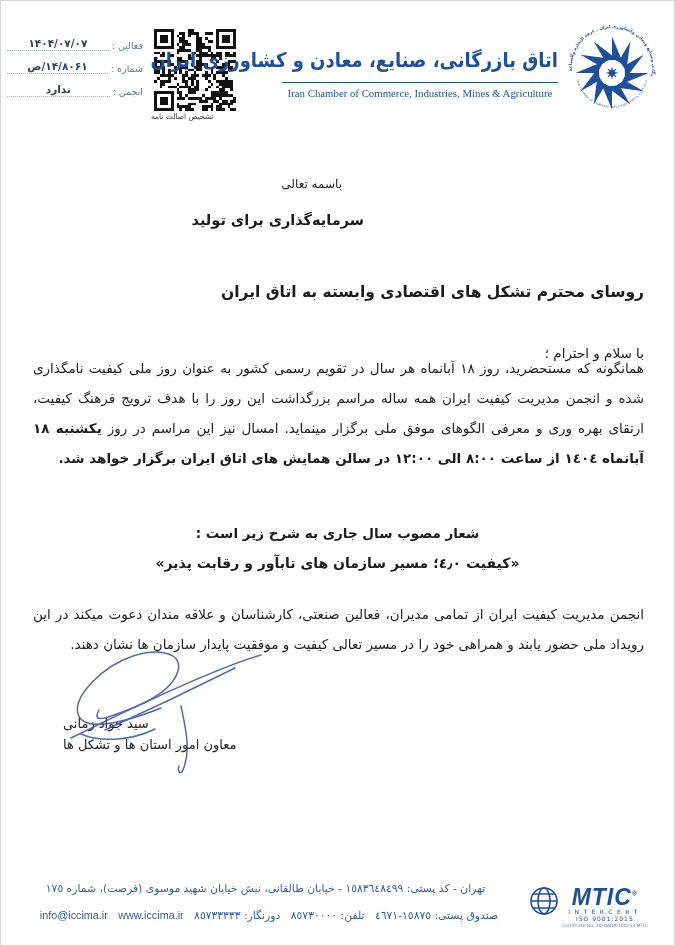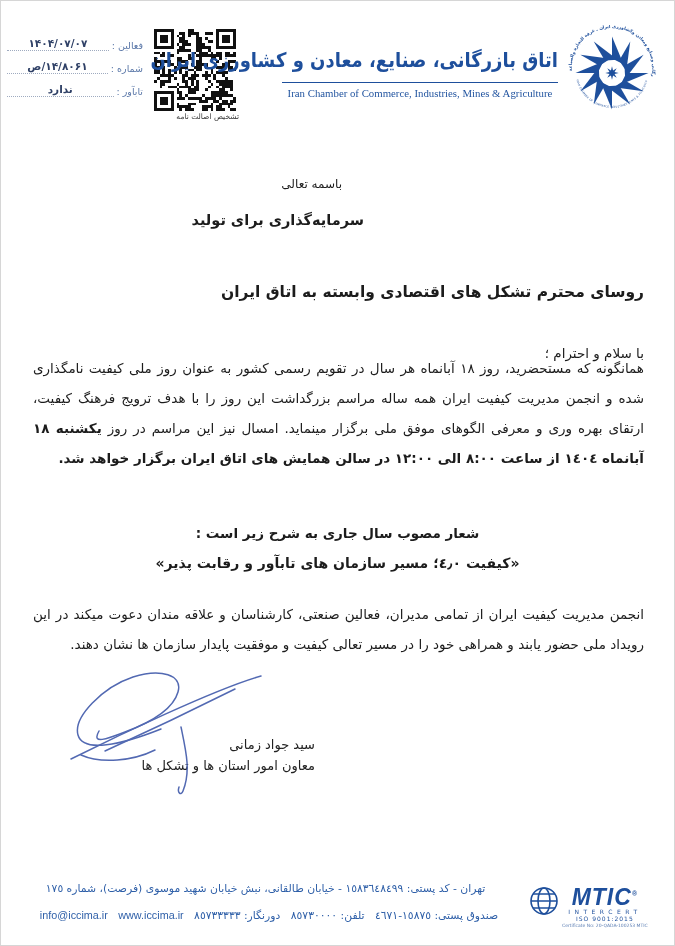--- a/index.html
+++ b/index.html
@@ -8,21 +8,21 @@
     margin:0 auto;overflow:hidden;border:1px solid #d6d6d6;box-sizing:border-box;
     font-family:"DejaVu Sans",sans-serif;color:#1c1c1c;
   }
   
   .meta-block{position:absolute;left:6px;top:36px;width:136px;direction:rtl;}
   .meta-row{display:flex;align-items:flex-end;margin-bottom:9px;}
   .meta-label{flex:none;font-size:9.5px;color:#5a77a8;padding-left:3px;white-space:nowrap;}
   .meta-fill{flex:1;border-bottom:1px dotted #9fabc0;text-align:center;
              font-size:10.5px;color:#2f4066;font-weight:bold;padding-bottom:1px;white-space:nowrap;}
   
-  .qr-block{position:absolute;left:150px;top:28px;width:88px;text-align:right;}
+  .qr-block{position:absolute;left:150px;top:28px;width:88px;text-align:left;}
   .qr-block svg{width:82px;height:82px;display:block;margin:0 auto;}
   .qr-caption{font-size:7.5px;color:#3a3a3a;margin-top:1px;}
   
   .title-block{position:absolute;right:116px;top:40px;width:276px;text-align:center;direction:rtl;}
   .title-fa{font-size:18px;font-weight:bold;color:#1e4f9c;white-space:nowrap;
             transform:scaleY(1.12);letter-spacing:-.5px;padding-top:8px;}
   .title-rule{border:0;border-top:1.5px solid #1e4f9c;margin:12px 0 4px 0;}
   .title-en{font-family:"Liberation Serif","DejaVu Serif",serif;font-size:10.8px;color:#2355a0;
             direction:ltr;white-space:nowrap;}
   .chamber-logo{position:absolute;right:10px;top:24px;width:104px;height:96px;}
@@ -33,21 +33,21 @@
   .salutation{position:absolute;right:30px;top:344px;font-size:13.5px;direction:rtl;}
   .para{position:absolute;right:30px;left:32px;direction:rtl;text-align:justify;
         font-size:13.5px;line-height:30px;margin:0;}
   .p1{top:352px;}
   .p2{top:598px;}
   .center-line{position:absolute;left:0;right:0;text-align:center;direction:rtl;
                font-weight:bold;margin:0;}
   .slogan-intro{top:524px;font-size:13.5px;}
   .slogan-text{top:554px;font-size:14px;}
   
-  .sig-block{position:absolute;left:62px;top:674px;width:252px;text-align:right;direction:rtl;}
+  .sig-block{position:absolute;left:62px;top:653px;width:252px;text-align:left;direction:rtl;}
   .sig-name{margin-top:62px;font-size:13px;color:#222;}
   .sig-title{font-size:13px;color:#222;margin-top:6px;}
   .sig-ink{position:absolute;left:0;top:-10px;width:232px;height:140px;pointer-events:none;}
   
   .footer-text{position:absolute;left:14px;right:158px;bottom:16px;direction:rtl;
                text-align:center;color:#2e5fa8;font-size:10.8px;line-height:26px;white-space:nowrap;}
   .footer-text .grp{margin-left:7px;}
   .footer-text .latin{direction:ltr;unicode-bidi:embed;font-family:"Liberation Sans","DejaVu Sans",sans-serif;}
   .mtic{position:absolute;right:10px;bottom:16px;width:136px;display:flex;align-items:flex-start;}
   .mtic-globe{width:32px;height:32px;flex:none;margin-top:2px;}
@@ -67,21 +67,21 @@
   <div class="meta-block">
     <div class="meta-row">
       <span class="meta-label">فعالین :</span>
       <span class="meta-fill">۱۴۰۴/۰۷/۰۷</span>
     </div>
     <div class="meta-row">
       <span class="meta-label">شماره :</span>
       <span class="meta-fill">۱۴/۸۰۶۱/ص</span>
     </div>
     <div class="meta-row">
-      <span class="meta-label">تابآور :</span>
+      <span class="meta-label">انجمن :</span>
       <span class="meta-fill">ندارد</span>
     </div>
   </div>
 
   <div class="qr-block">
     <svg id="qr" viewBox="0 0 29 29" shape-rendering="crispEdges">
         <rect x="12" y="0" width="1" height="1" fill="#111"></rect>
         <rect x="13" y="0" width="1" height="1" fill="#111"></rect>
         <rect x="9" y="1" width="1" height="1" fill="#111"></rect>
         <rect x="10" y="1" width="1" height="1" fill="#111"></rect>

